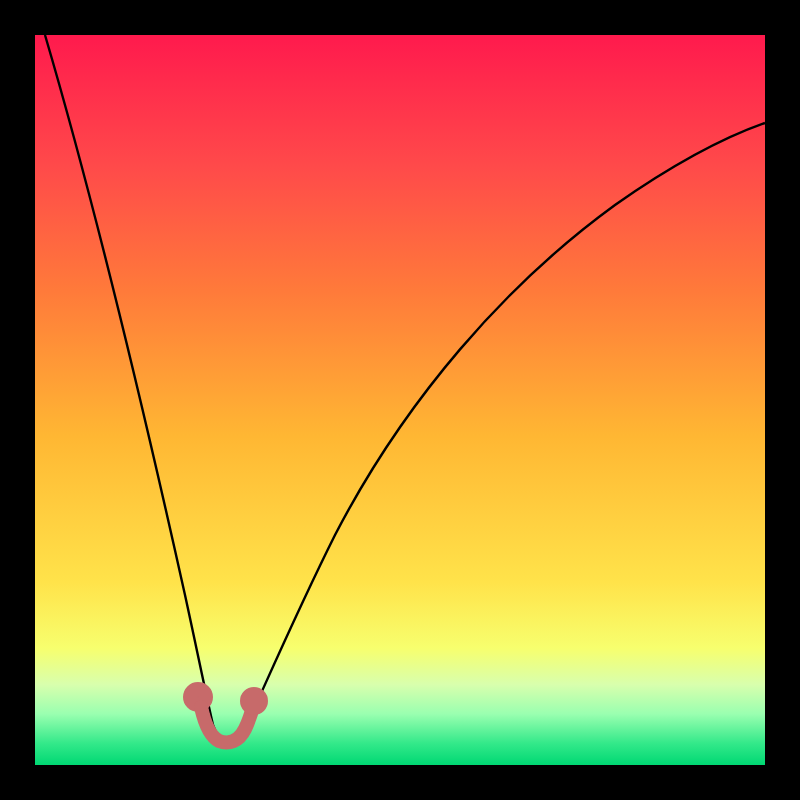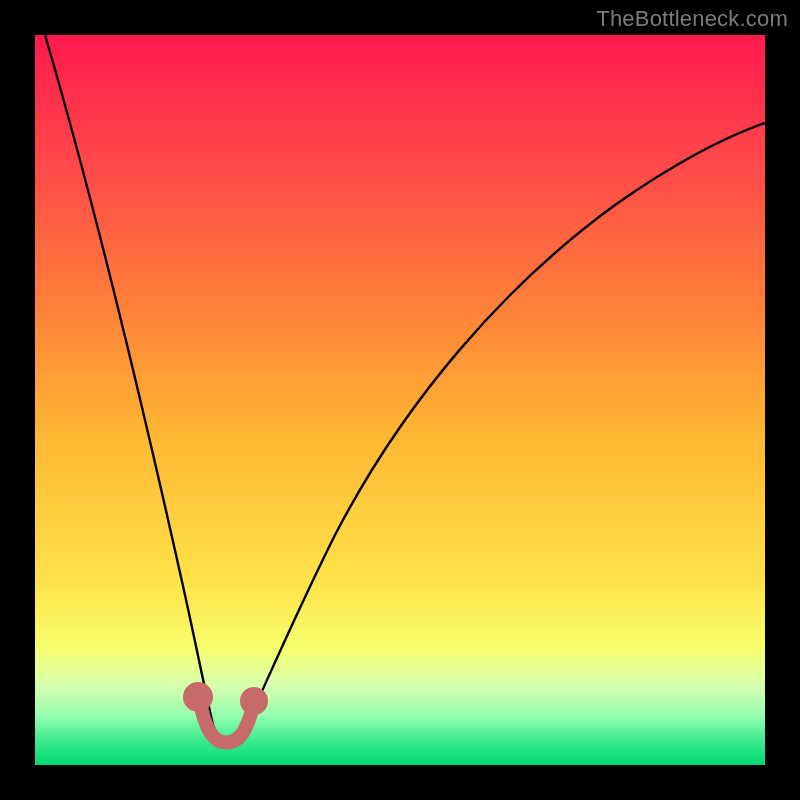--- a/index.html
+++ b/index.html
@@ -53,21 +53,20 @@
     top: 0;
     width: 730px;
     height: 730px;
     overflow: visible;
   }
 </style>
 </head>
 <body>
 
 <div class="frame">
-  <div class="watermark">TheBottleneck.com</div>
 
   <div class="plot">
     <svg class="curve" viewBox="0 0 730 730" preserveAspectRatio="none">
 
       <path d="M 10 0
                C 60 170, 110 380, 150 560
                C 162 615, 170 655, 178 690
                L 182 700
                C 186 706, 202 706, 208 698
                C 228 655, 260 580, 300 500

